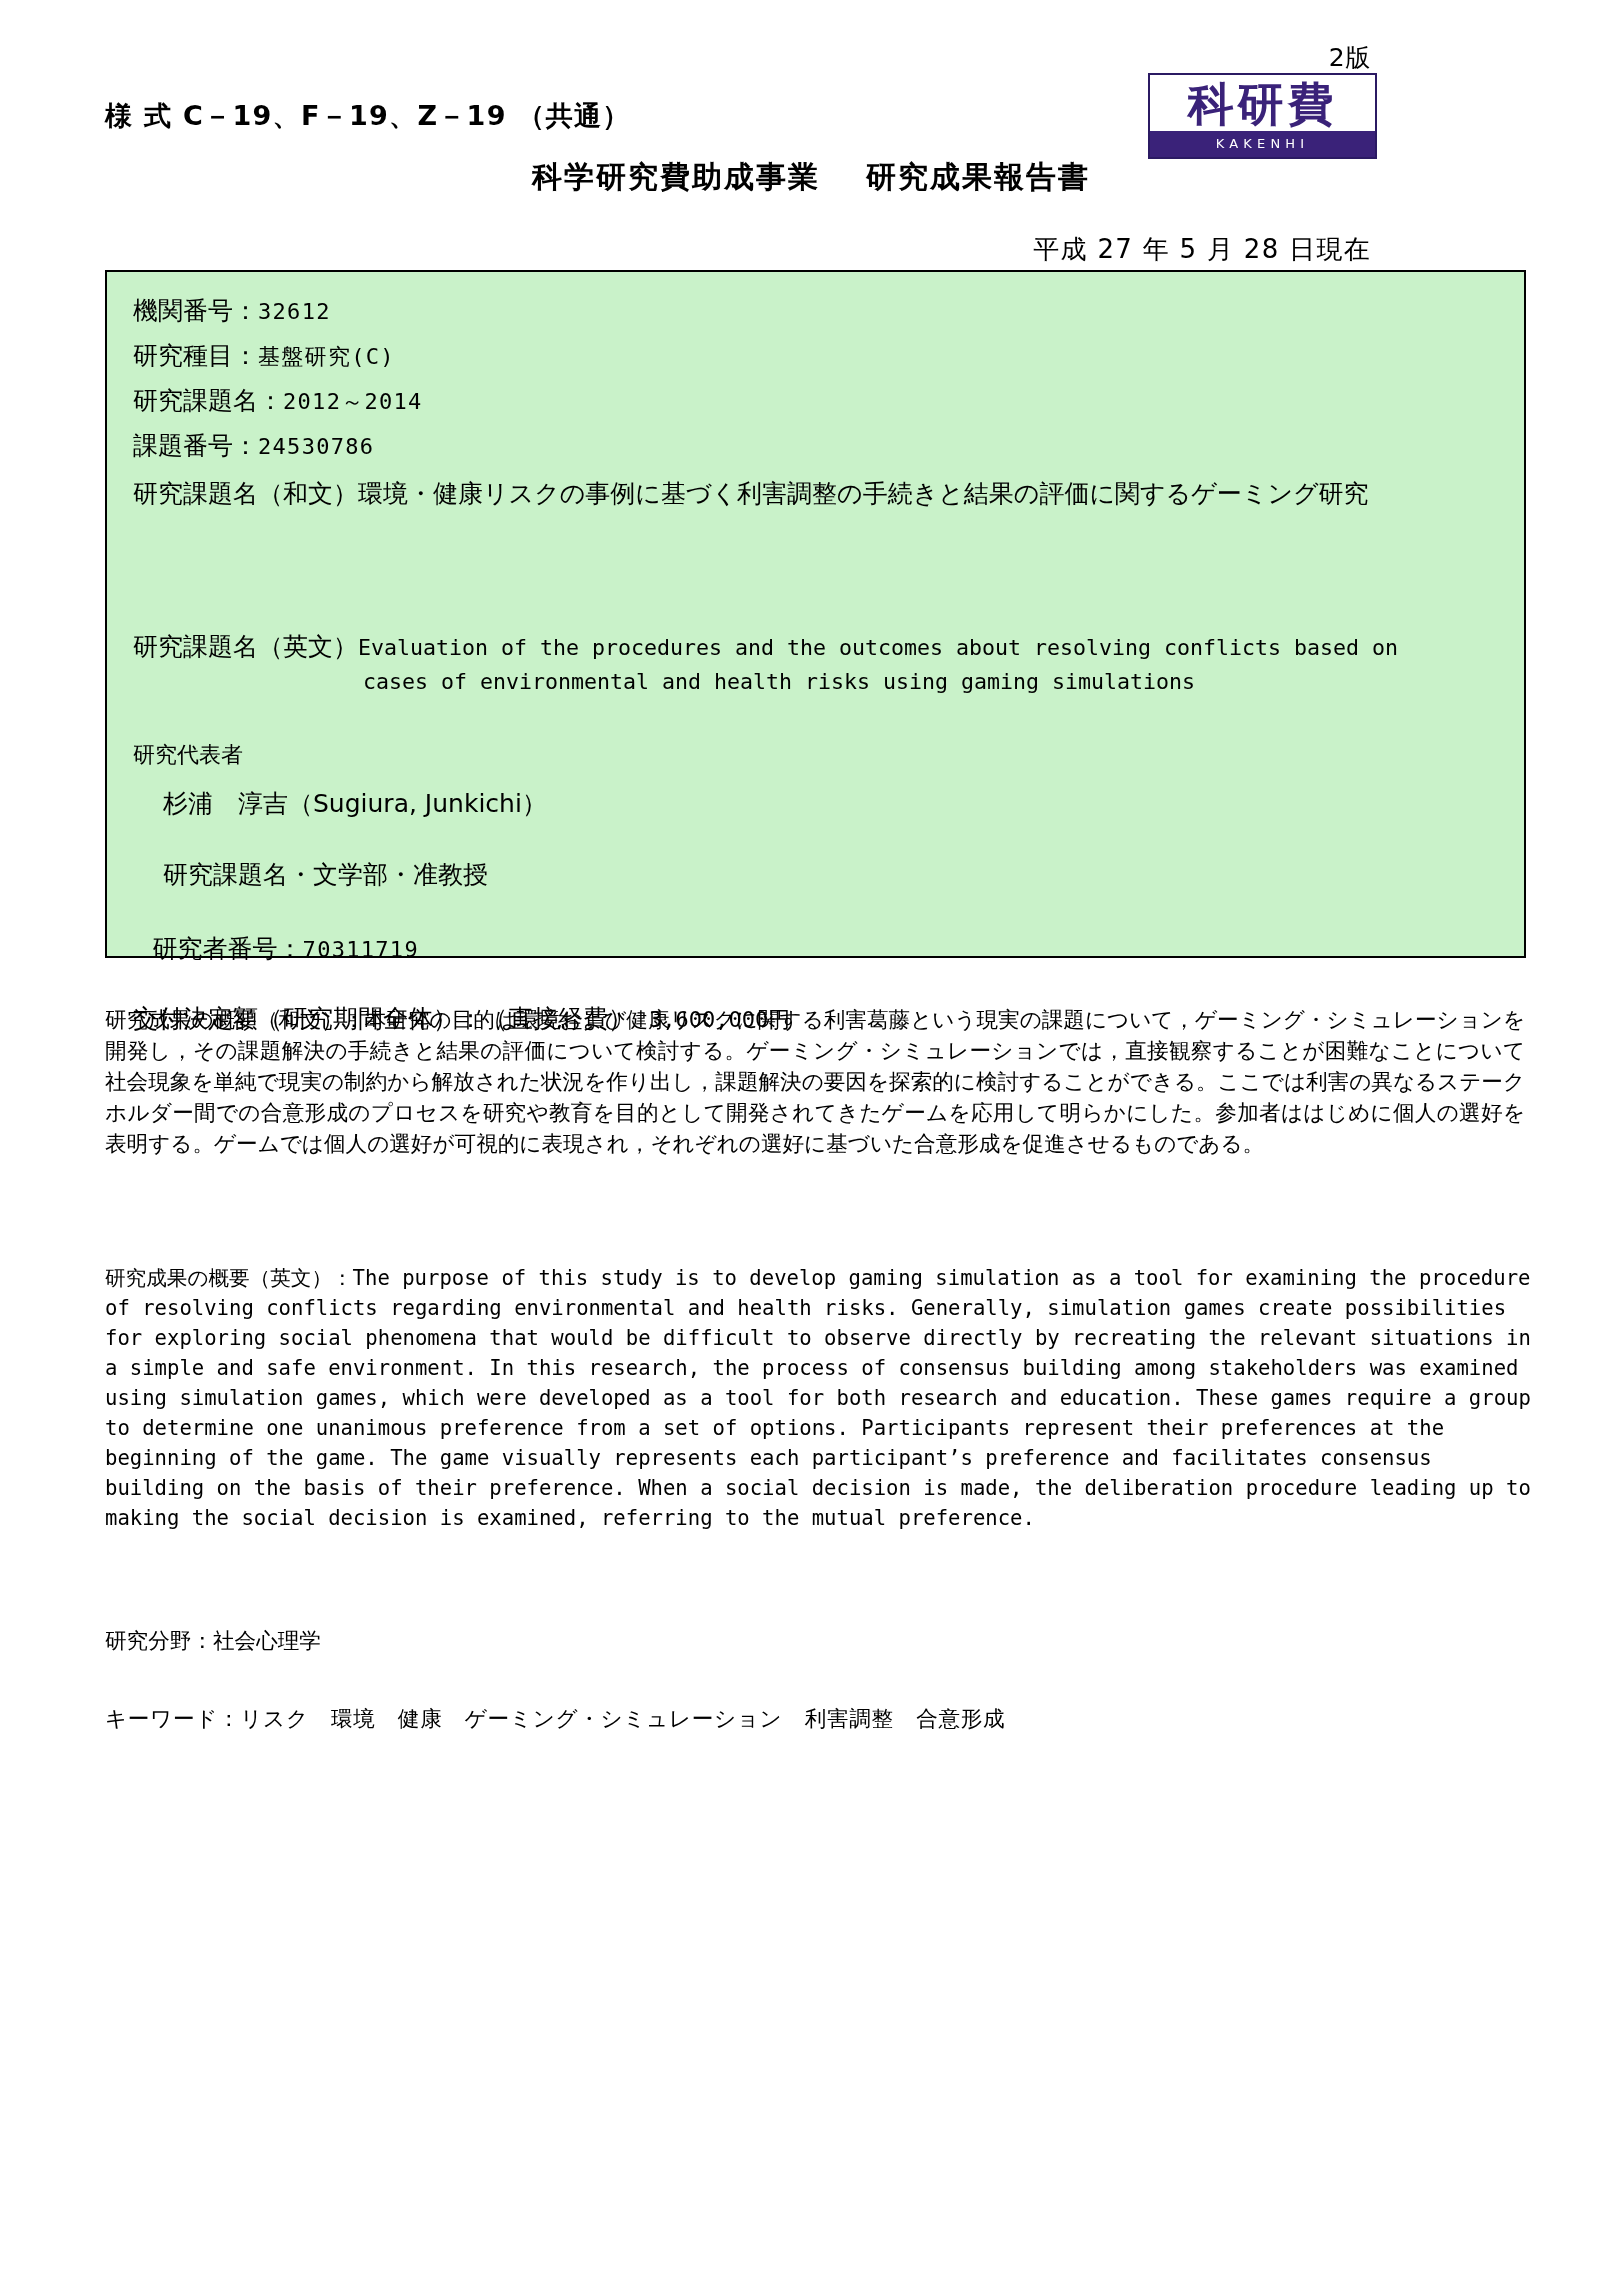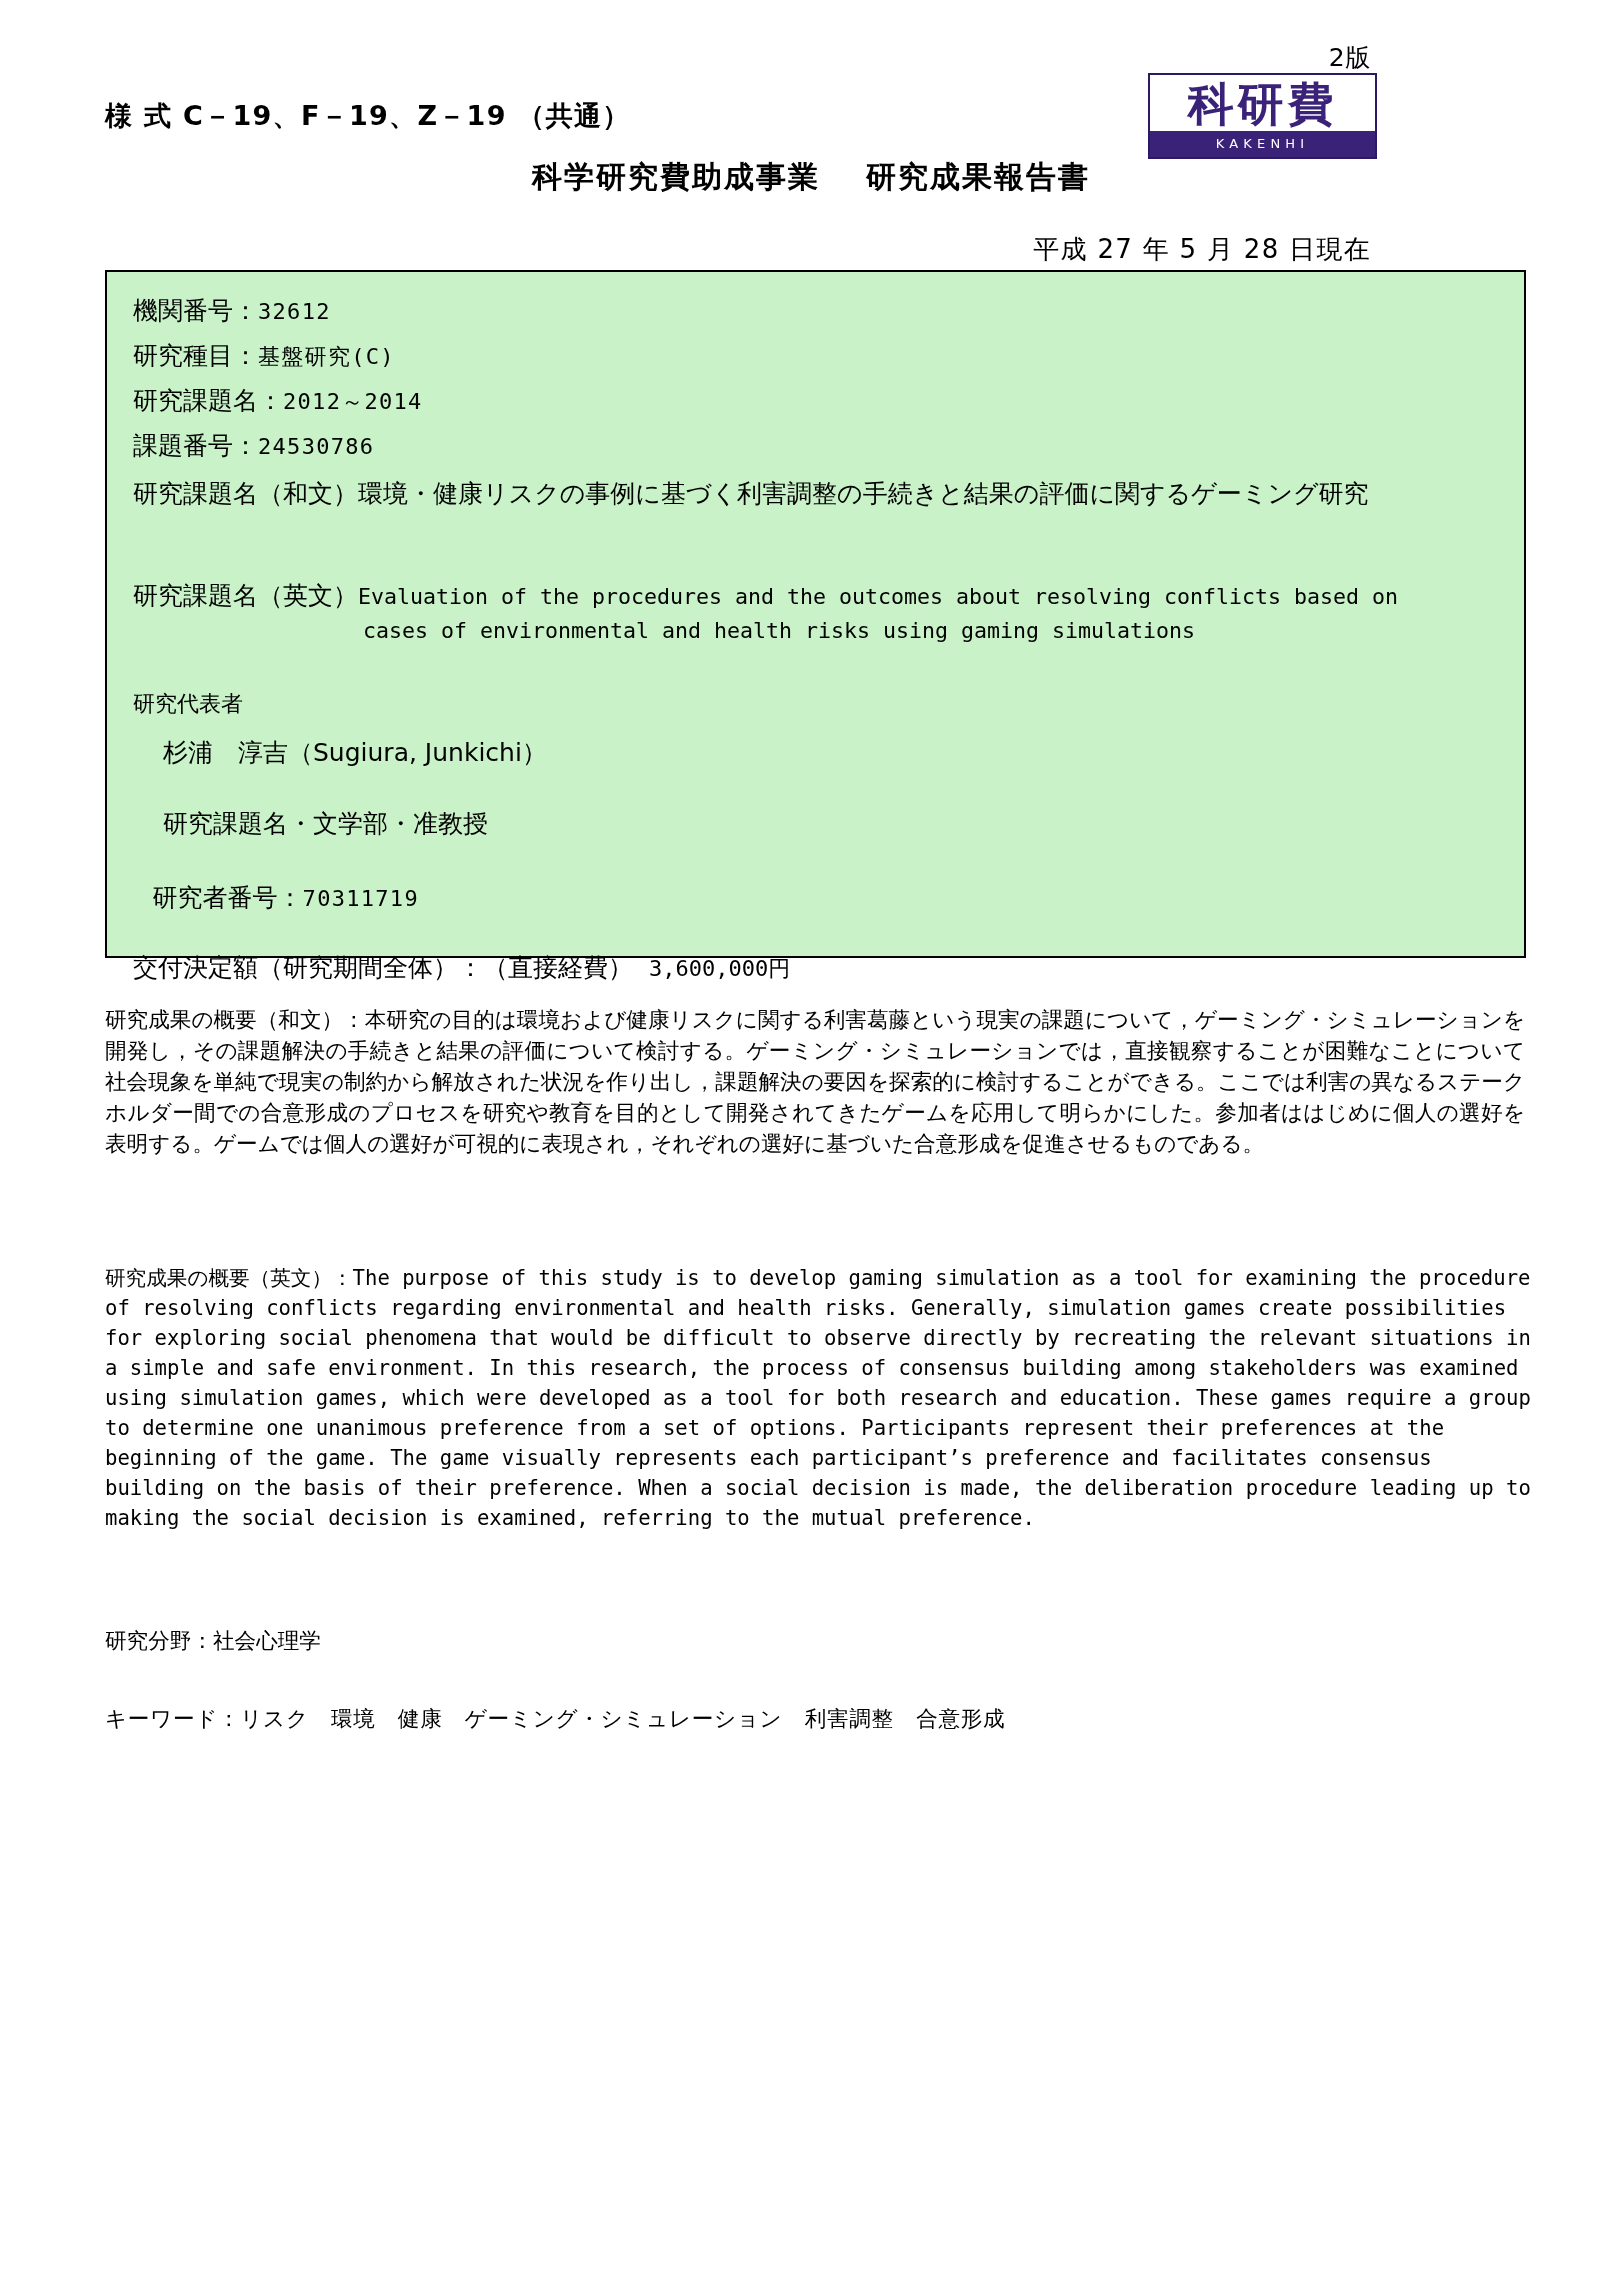--- a/index.html
+++ b/index.html
@@ -132,21 +132,21 @@
     font-size: 22px;
     letter-spacing: 1.3px;
   }
   .title-jp-row {
     font-size: 25px;
     line-height: 42px;
     margin-top: 3.9px;
     white-space: nowrap;
   }
   .title-en-block {
-    margin-top: 64px;
+    margin-top: 115px;
     font-size: 25px;
     line-height: 34px;
   }
   .title-en-label { font-family: "DejaVu Sans", sans-serif; }
   .title-en-text {
     font-family: "DejaVu Sans Mono", monospace;
     font-size: 21.6px;
     letter-spacing: 0px;
   }
   .title-en-line2 {

